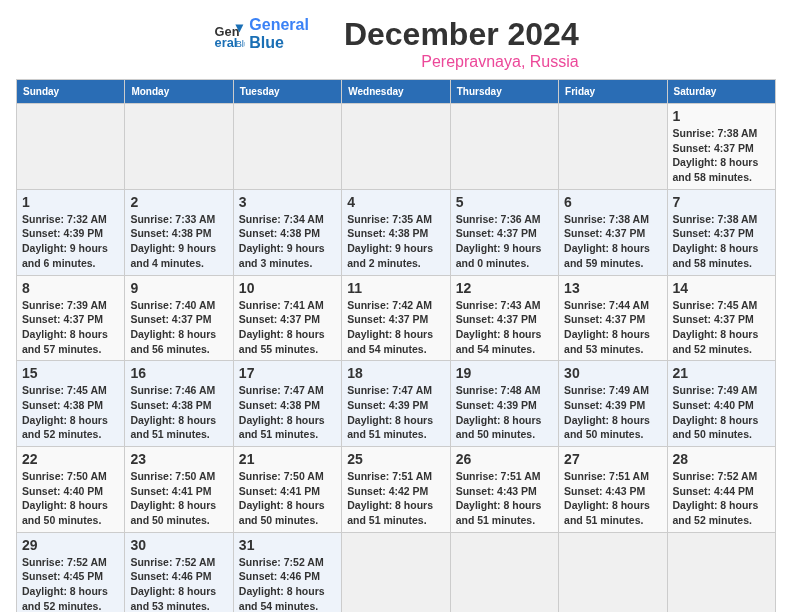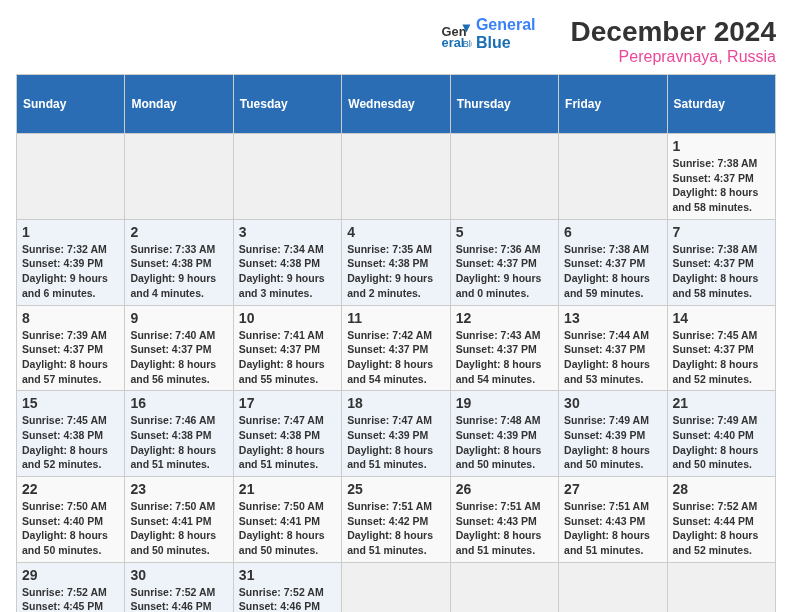--- a/index.html
+++ b/index.html
@@ -5,57 +5,57 @@
     * { box-sizing: border-box; margin: 0; padding: 0; }
     body {
       font-family: Arial, sans-serif;
       background: #fff;
       width: 792px;
       min-height: 612px;
       padding: 16px;
     }
     .header-area {
       display: flex;
-      justify-content: flex-end;
+      justify-content: center;
       align-items: flex-start;
       margin-bottom: 8px;
     }
     .logo {
       display: flex;
       align-items: center;
       gap: 4px;
     }
     .logo-icon {
       width: 32px;
       height: 32px;
     }
     .title-area {
       text-align: right;
     }
     .main-title {
-      font-size: 28px;
+      font-size: 32px;
       font-weight: bold;
       color: #333;
       margin-left: 35px;
     }
     .subtitle {
       font-size: 16px;
       color: #ec4899;
     }
     table {
       width: 100%;
       border-collapse: collapse;
       font-size: 11px;
     }
     thead tr th {
       background-color: #2a6db5;
       color: #fff;
       text-align: left;
-      padding: 22px 6px;
-      font-size: 12px;
+      padding: 6px 6px;
+      font-size: 10px;
       font-weight: bold;
       border: 1px solid #ccc;
     }
     tbody tr td {
       border: 1px solid #ccc;
       vertical-align: top;
       padding: 4px 5px;
       width: calc(100% / 7);
     }
     tbody tr:nth-child(odd) td {

